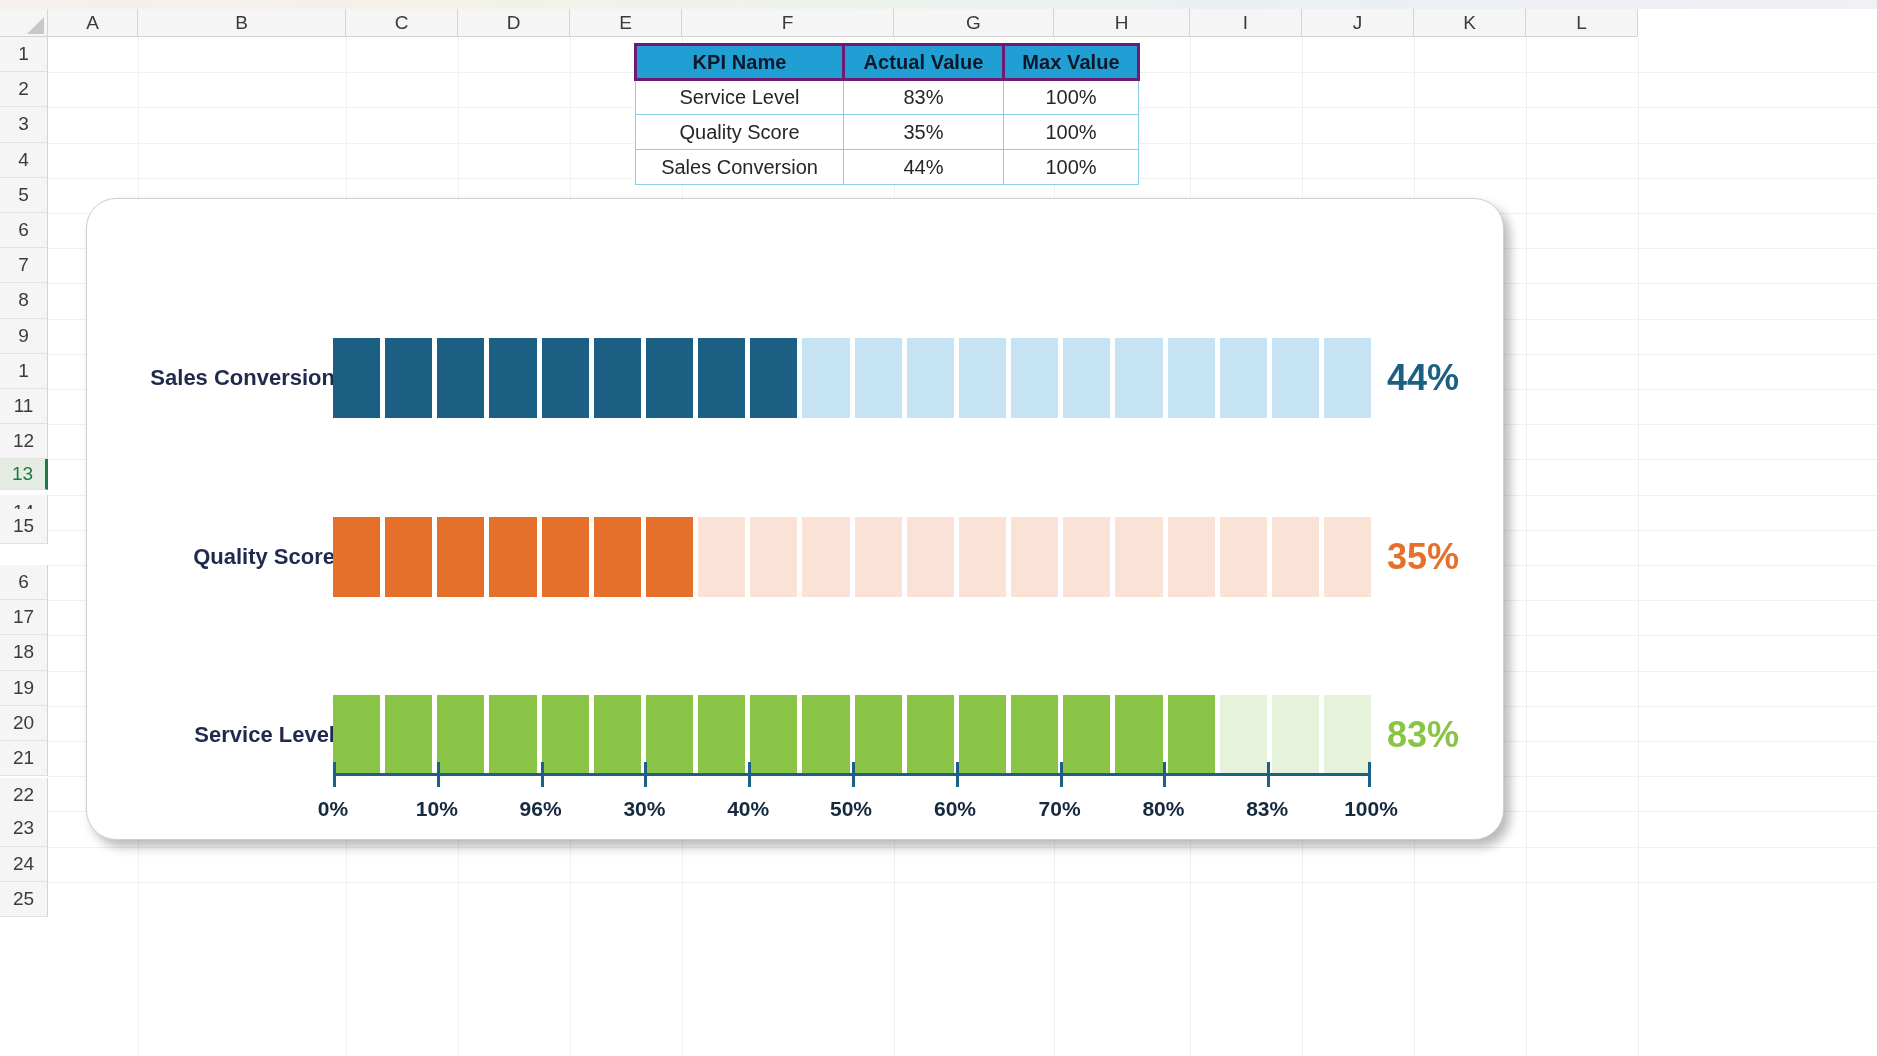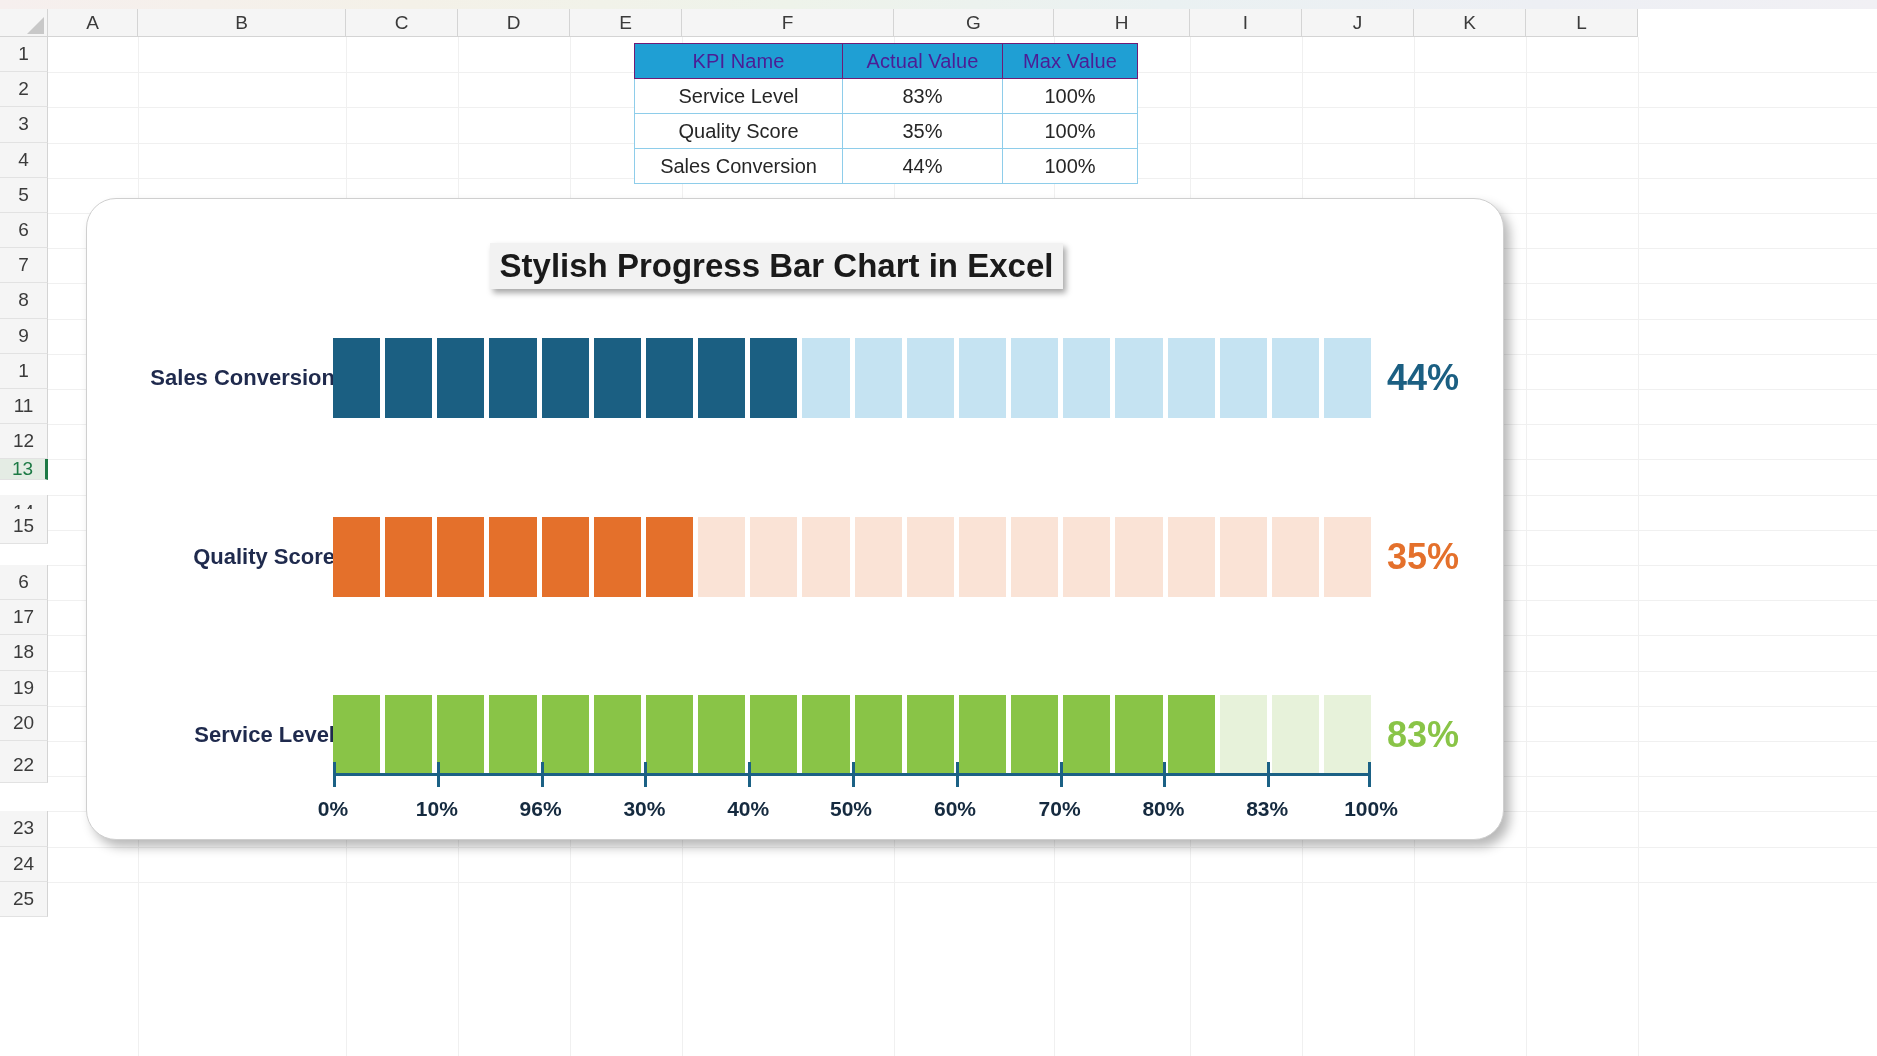--- a/index.html
+++ b/index.html
@@ -69,22 +69,22 @@
     border-collapse: collapse;
     background: #fff;
   }
   #kpi-table th, #kpi-table td {
     border: 1px solid #8ecdea;
     height: 35px;
     font-size: 20px;
     font-family: "Liberation Sans", sans-serif;
   }
   #kpi-table th {
-    background: #1f9fd4; color: #4c1d95; font-weight: normal;
-    border: 1px solid #701a75;
+    background: #1f9fd4; color: #0f172a; font-weight: bold;
+    border: 3px solid #701a75;
     letter-spacing: .1px;
   }
   #kpi-table th.c-name { width: 208px; }
   #kpi-table th.c-act  { width: 160px; }
   #kpi-table th.c-max  { width: 135px; }
   #kpi-table td { color: #262626; text-align: center; font-weight: normal; }
 
   
   #chart-card {
     position: absolute; left: 86px; top: 198px;
@@ -174,30 +174,30 @@
       <div class="row-head" style="top: 70.4px; height: 35.2px;">3</div>
       <div class="row-head" style="top: 105.6px; height: 35.2px;">4</div>
       <div class="row-head" style="top: 140.8px; height: 35.2px;">5</div>
       <div class="row-head" style="top: 176px; height: 35.2px;">6</div>
       <div class="row-head" style="top: 211.2px; height: 35.2px;">7</div>
       <div class="row-head" style="top: 246.4px; height: 35.2px;">8</div>
       <div class="row-head" style="top: 281.6px; height: 35.2px;">9</div>
       <div class="row-head" style="top: 316.8px; height: 35.2px;">1</div>
       <div class="row-head" style="top: 352px; height: 35.2px;">11</div>
       <div class="row-head" style="top: 387.2px; height: 35.2px;">12</div>
-      <div class="row-head active" style="top: 422.4px; height: 21px;">13</div>
+      <div class="row-head active" style="top: 422.4px; height: 31px;">13</div>
       <div class="row-head" style="top: 457.6px; height: 35.2px;">14</div>
       <div class="row-head" style="top: 472px; height: 35.2px;">15</div>
       <div class="row-head" style="top: 528px; height: 35.2px;">6</div>
       <div class="row-head" style="top: 563.2px; height: 35.2px;">17</div>
       <div class="row-head" style="top: 598.4px; height: 35.2px;">18</div>
       <div class="row-head" style="top: 633.6px; height: 35.2px;">19</div>
       <div class="row-head" style="top: 668.8px; height: 35.2px;">20</div>
       <div class="row-head" style="top: 704px; height: 35.2px;">21</div>
-      <div class="row-head" style="top: 711px; height: 35.2px;">22</div>
+      <div class="row-head" style="top: 741px; height: 35.2px;">22</div>
       <div class="row-head" style="top: 774.4px; height: 35.2px;">23</div>
       <div class="row-head" style="top: 809.6px; height: 35.2px;">24</div>
       <div class="row-head" style="top: 844.8px; height: 35.2px;">25</div>
     </div>
 
   <div class="grid-area" id="grid-area">
       <div class="vline" style="left: 90px;"></div>
       <div class="vline" style="left: 298px;"></div>
       <div class="vline" style="left: 410px;"></div>
       <div class="vline" style="left: 522px;"></div>
@@ -257,21 +257,20 @@
     </tr>
     <tr>
       <td>Sales Conversion</td>
       <td>44%</td>
       <td>100%</td>
     </tr>
   </tbody>
 </table>
 
 <div id="chart-card">
-  <div id="chart-title">Stylish Progress Bar Chart in Excel</div>
   <div id="bars">
       <div class="bar-row" style="top: 139px;">
         <div class="bar-label">Sales Conversion</div>
         <div class="bar-track">
           <div class="seg" style="background: rgb(27, 95, 130);"></div>
           <div class="seg" style="background: rgb(27, 95, 130);"></div>
           <div class="seg" style="background: rgb(27, 95, 130);"></div>
           <div class="seg" style="background: rgb(27, 95, 130);"></div>
           <div class="seg" style="background: rgb(27, 95, 130);"></div>
           <div class="seg" style="background: rgb(27, 95, 130);"></div>

